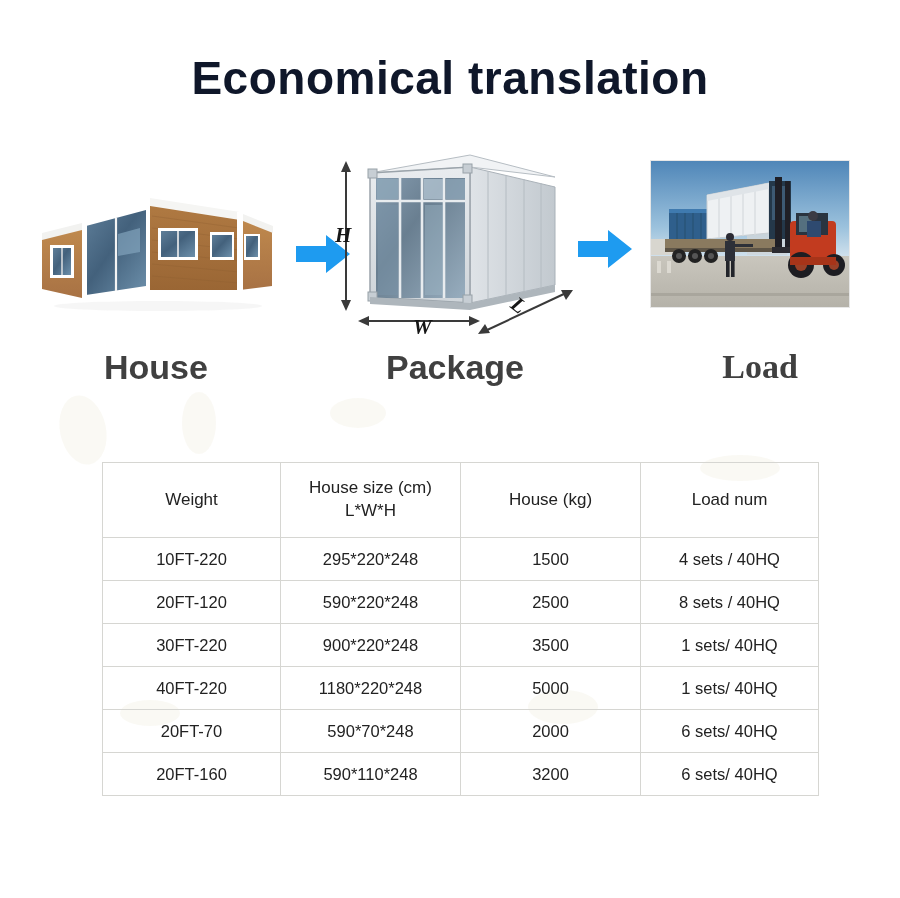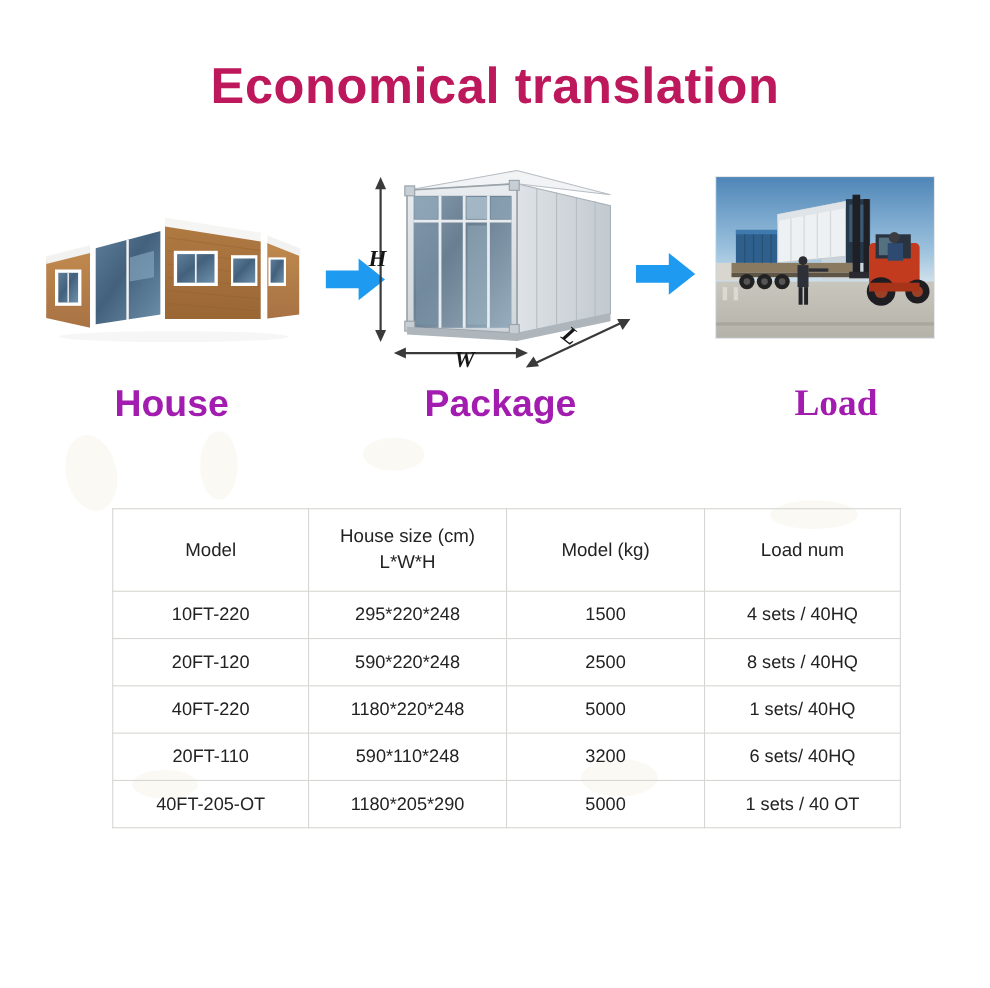--- a/index.html
+++ b/index.html
@@ -22,41 +22,41 @@
   .wm5 { left: 700px; top: 455px; width: 80px; height: 26px; }
   .wm6 { left: 120px; top: 700px; width: 60px; height: 26px; }
 
   
   .title {
     position: absolute;
     left: 0; right: 0; top: 55px;
     text-align: center;
     font-size: 46px;
     font-weight: bold;
-    color: #be185d;
+    color: #0f172a;
     letter-spacing: .5px;
     line-height: 1;
   }
 
   
   .flow {
     position: absolute;
     left: 0; top: 145px;
     width: 900px;
     height: 260px;
   }
 
   .stage { position: absolute; }
   .stage-label {
     position: absolute;
     width: 100%;
     text-align: center;
     font-size: 34px;
     font-weight: bold;
-    color: #a21caf;
+    color: #404040;
     top: 205px;
     line-height: 1;
   }
 
   
   .stage-house { left: 20px; top: 0; width: 272px; height: 250px; }
   .house-art { position: absolute; left: 20px; top: 45px; width: 235px; height: 125px; }
 
   
   .arrow {
@@ -350,54 +350,60 @@
 
 <table class="spec-table">
   <colgroup>
     <col class="col-1">
       <col class="col-2">
       <col class="col-3">
       <col class="col-4">
   </colgroup>
   <thead>
     <tr>
-      <th>Model</th>
+      <th>Weight</th>
       <th>
         <div>House size (cm)</div>
         <div>L*W*H</div>
       </th>
-      <th>Model (kg)</th>
+      <th>House (kg)</th>
       <th>Load num</th>
     </tr>
   </thead>
   <tbody>
     <tr>
       <td>10FT-220</td>
       <td>295*220*248</td>
       <td>1500</td>
       <td>4 sets / 40HQ</td>
     </tr>
     <tr>
       <td>20FT-120</td>
       <td>590*220*248</td>
       <td>2500</td>
       <td>8 sets / 40HQ</td>
     </tr>
     <tr>
+      <td>30FT-220</td>
+      <td>900*220*248</td>
+      <td>3500</td>
+      <td>1 sets/ 40HQ</td>
+    </tr>
+    <tr>
       <td>40FT-220</td>
       <td>1180*220*248</td>
       <td>5000</td>
       <td>1 sets/ 40HQ</td>
     </tr>
     <tr>
-      <td>20FT-110</td>
+      <td>20FT-70</td>
+      <td>590*70*248</td>
+      <td>2000</td>
+      <td>6 sets/ 40HQ</td>
+    </tr>
+    <tr>
+      <td>20FT-160</td>
       <td>590*110*248</td>
       <td>3200</td>
       <td>6 sets/ 40HQ</td>
     </tr>
-    <tr>
-      <td>40FT-205-OT</td>
-      <td>1180*205*290</td>
-      <td>5000</td>
-      <td>1 sets / 40 OT</td>
-    </tr>
   </tbody>
 </table>
 
 </body></html>

